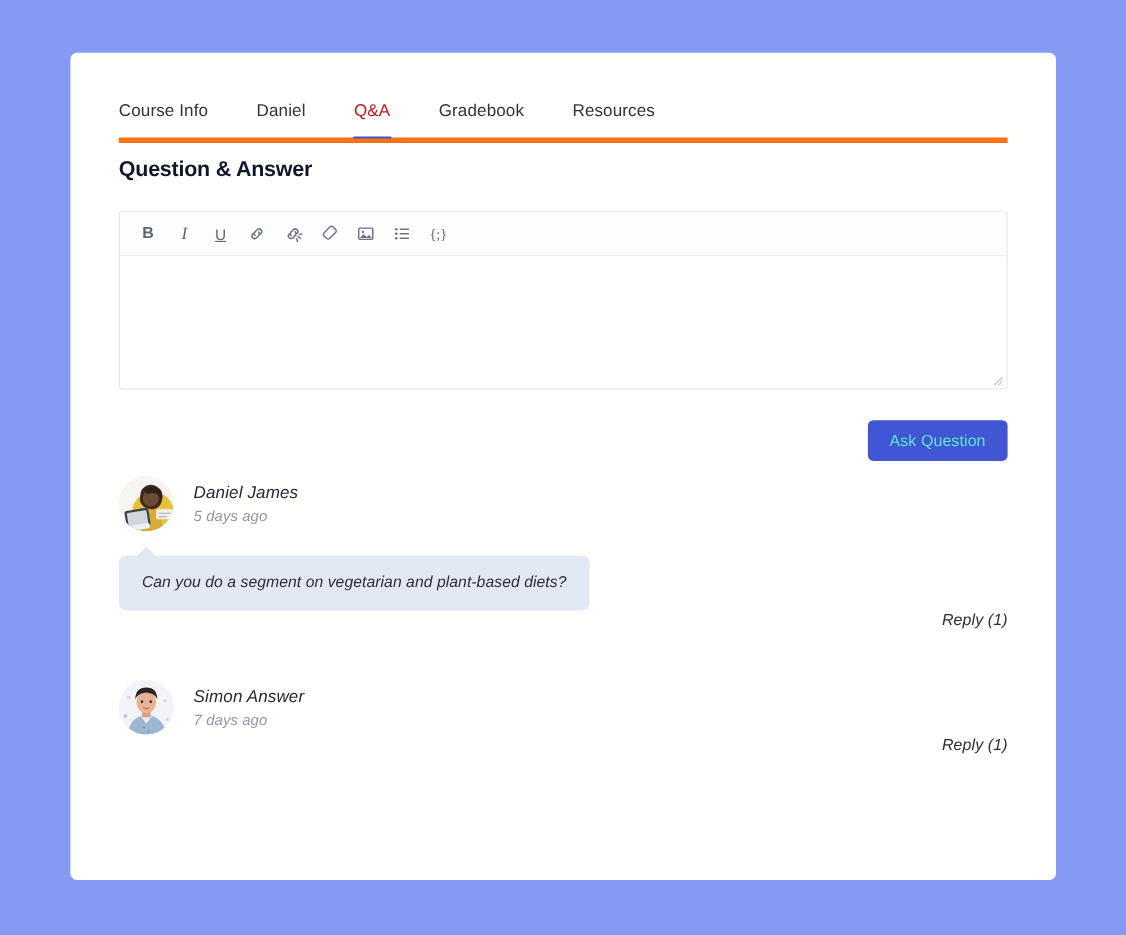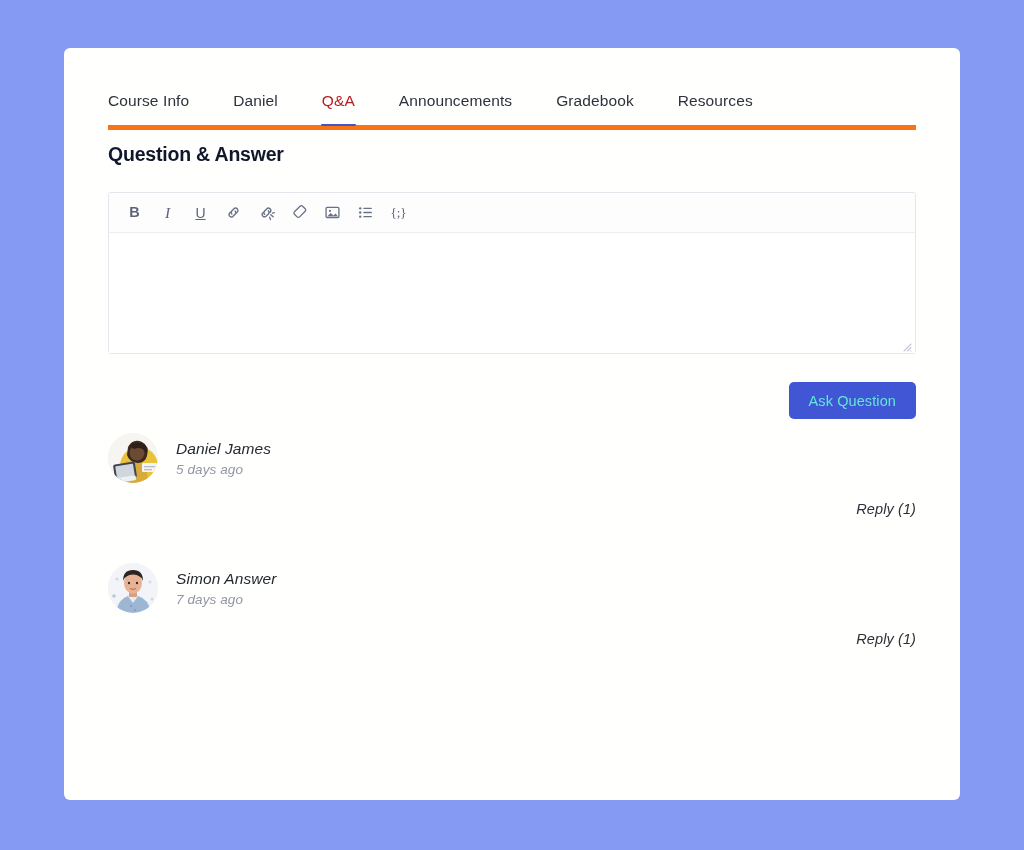--- a/index.html
+++ b/index.html
@@ -197,39 +197,37 @@
     content: "";
     position: absolute;
     top: -8px;
     left: 16px;
     border-left: 9px solid transparent;
     border-right: 9px solid transparent;
     border-bottom: 9px solid #e2e8f4;
   }
   .cmt-reply {
     text-align: right;
-    margin-top: 16px;
   }
   .reply-link {
     font-size: 14.5px;
     color: #2b2f38;
     cursor: pointer;
     letter-spacing: 0.1px;
   }
 </style>
 </head>
 <body>
 
 <div class="card">
 
   <div class="tabs" id="tabbar">
       <div class="tab"><span>Course Info</span></div>
       <div class="tab"><span>Daniel</span></div>
       <div class="tab active"><span>Q&amp;A</span></div>
-      <div class="tab"><span>Announcements</span></div>
       <div class="tab"><span>Gradebook</span></div>
       <div class="tab"><span>Resources</span></div>
     </div>
 
   <div class="section-title">Question &amp; Answer</div>
 
   <div class="editor">
     <div class="editor-toolbar" id="toolbar">
         <div class="tb-btn">
           <span class="glyph bold">B</span>
@@ -321,21 +319,21 @@
       <rect x="34" y="30" width="15" height="9" rx="1" fill="#f4f4f2"></rect>
       <rect x="36" y="33" width="11" height="1.3" fill="#b9bcc2"></rect>
       <rect x="36" y="36" width="8" height="1.3" fill="#b9bcc2"></rect>
     </g>
   </svg>
           </div>
           <div class="cmt-meta">
             <div class="cmt-author">Daniel James</div>
             <div class="cmt-time">5 days ago</div>
           </div>
-        </div><div class="cmt-reply"><span class="reply-link">Reply (1)</span></div></div>
+        </div><div class="bubble">Can you do a segment on vegetarian and plant-based diets?</div><div class="cmt-reply"><span class="reply-link">Reply (1)</span></div></div>
       <div class="comment"><div class="cmt-head">
           <div class="avatar">
             <svg viewBox="0 0 50 50" aria-hidden="true">
     <defs>
                 <clipPath id="cl2">
                   <circle cx="25" cy="25" r="25"></circle>
                 </clipPath>
               </defs>
     <g clip-path="url(#cl2)">
       <rect width="50" height="50" fill="#f2f4f7"></rect>

